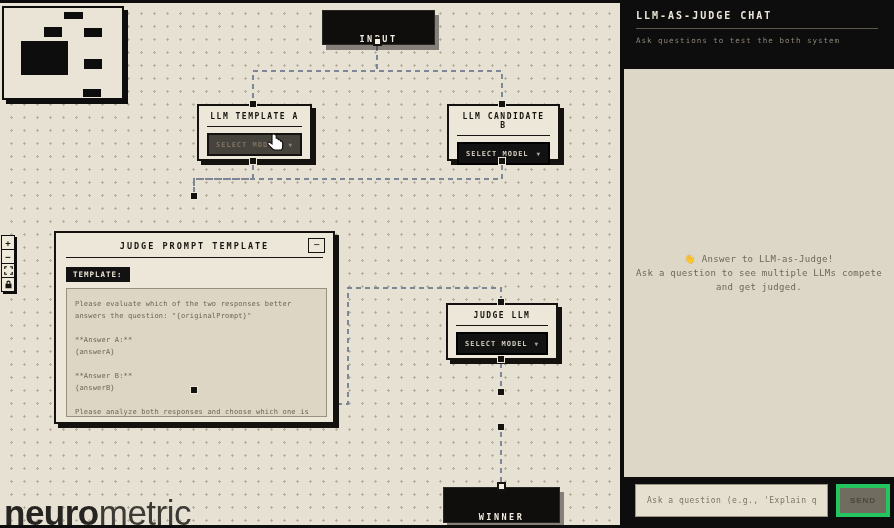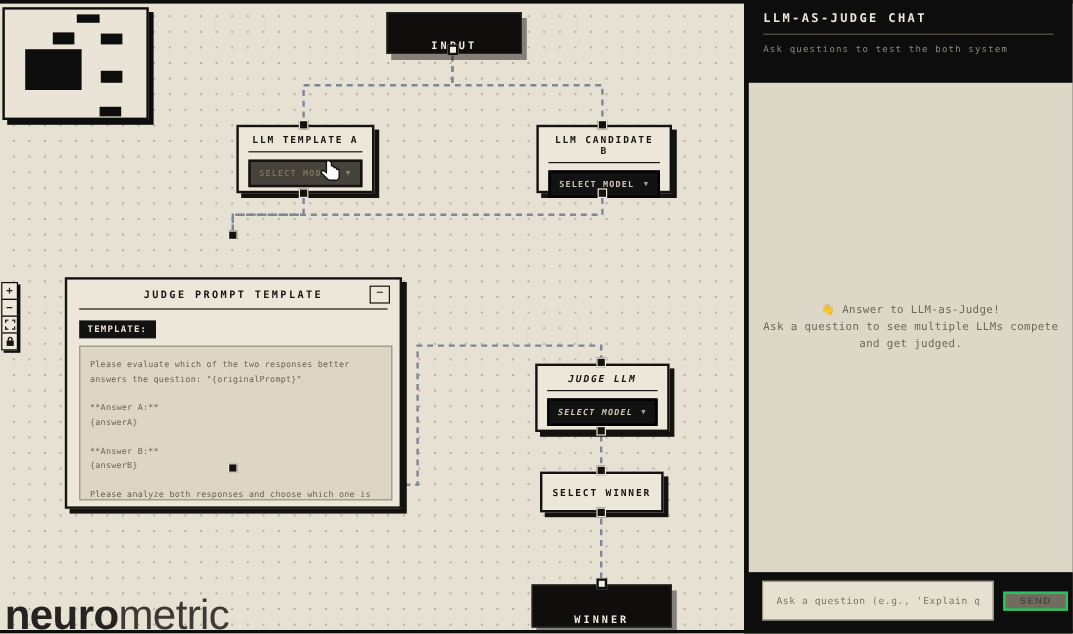--- a/index.html
+++ b/index.html
@@ -82,21 +82,21 @@
   .panel-title { color:#ece7d8; font-size:10px; font-weight:bold; letter-spacing:2px; }
   .panel-divider { border-bottom:1px solid #5f594c; margin:7px 0 7px; }
   .panel-subtitle { color:#8e8678; font-size:7.5px; letter-spacing:1px; }
   .chat-area { flex:1; margin-left:4px; background:#ddd7c8; display:flex; align-items:center;
     justify-content:center; }
   .welcome { text-align:center; color:#6f6759; font-size:9px; line-height:14px; letter-spacing:.3px; padding:0 10px; }
   .input-bar { height:51px; display:flex; align-items:center; padding:0 4px 4px 15px; gap:8px; background:#0d0d0d; }
   .chat-input { flex:1; height:33px; background:#e6e0d0; border:1px solid #9a9384; font-family:inherit;
     font-size:8px; letter-spacing:.5px; color:#55503f; padding:0 11px; min-width:0; }
   .chat-input::placeholder { color:#7c7466; opacity:1; }
-  .send-btn { width:54px; height:16px; background:#716c60; border:2px solid #22c55e; color:#4a473f;
+  .send-btn { width:54px; height:33px; background:#716c60; border:4px solid #22c55e; color:#4a473f;
     font-family:Liberation Sans, sans-serif; font-size:8px; font-weight:bold; letter-spacing:1px; cursor:pointer; }
 </style>
 </head>
 <body>
 
 <div class="app">
 
   <div class="canvas">
 
     <svg class="edges" width="622" height="528">
@@ -139,31 +139,28 @@
 
 **Answer A:**
 {answerA}
 
 **Answer B:**
 {answerB}
 
 Please analyze both responses and choose which one is better. Respond with either "Answer A is better" or "Answer B is better" and explain your reasoning.</textarea>
     </div>
 
-    <div class="node" style="left:446px; top:303px; width:112px; height:57px;font-style:italic;">
+    <div class="node" style="left:446px; top:303px; width:112px; height:57px;">
       <div class="node-title">JUDGE LLM</div>
       <div class="dropdown">
         <span>SELECT MODEL</span>
         <span class="caret">▼</span>
       </div>
     </div>
 
-    <div class="node winner-node" style="left:450px; top:393px; width:103px; height:34px;">
-      <span>SELECT WINNER</span>
-    </div>
 
     <div class="node-dark" style="left:443px; top:487px; width:117px; height:36px;">
       <span>WINNER</span>
     </div>
 
     <div class="handle light" style="left:373px; top:37px;"></div>
     <div class="handle" style="left:249px; top:100px;"></div>
     <div class="handle" style="left:249px; top:157px;"></div>
     <div class="handle" style="left:498px; top:100px;"></div>
     <div class="handle" style="left:498px; top:157px;"></div>

